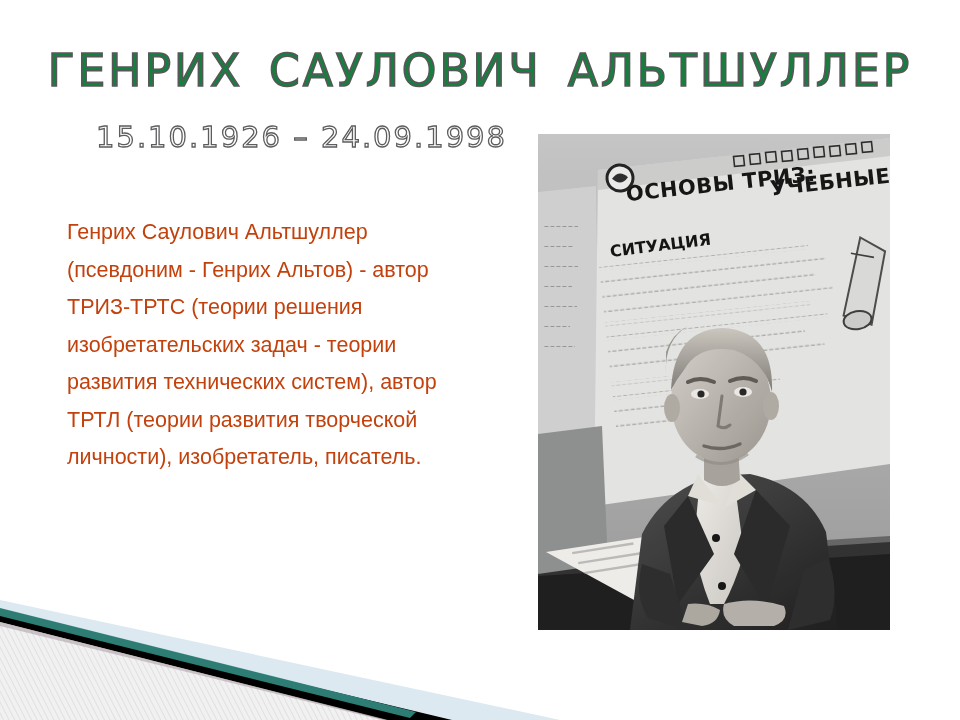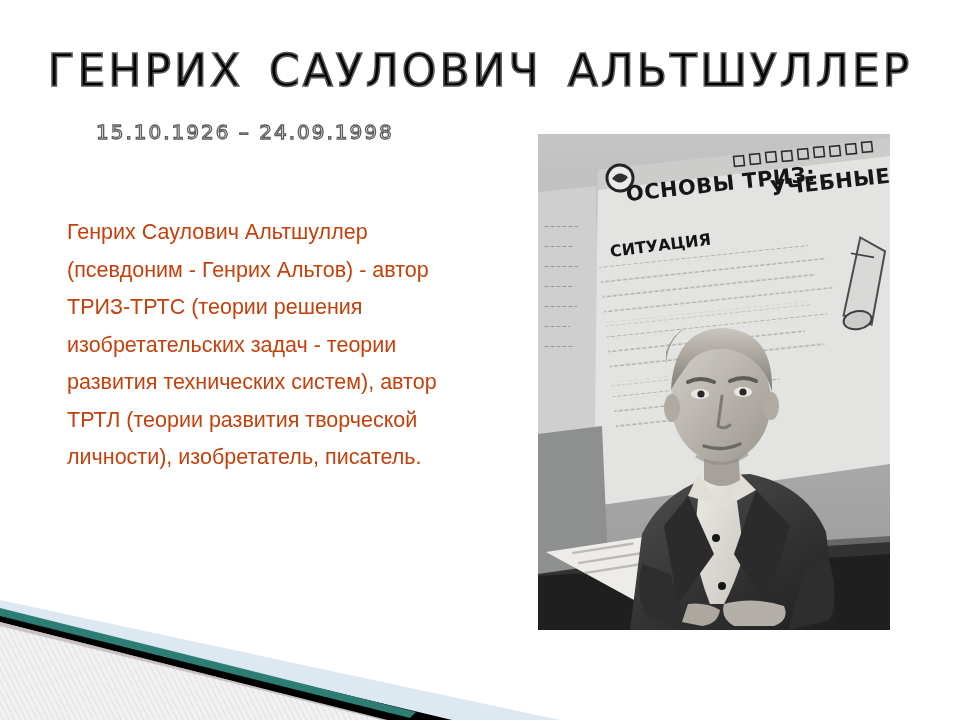--- a/index.html
+++ b/index.html
@@ -18,33 +18,33 @@
   
   .title{
     position:absolute;
     left:0;top:44px;width:960px;
     text-align:center;
     font-family:"DejaVu Sans", sans-serif;
     font-size:44px;
     font-weight:400;
     letter-spacing:3px;
     line-height:54px;
-    color:#000000;
+    color:#15803d;
     -webkit-text-stroke:1.6px #57575a;
     text-shadow:
        0 0 0 #57575a;
     white-space:nowrap;
   }
   .title .sp{display:inline-block;width:26px;}
 
   .subtitle{
     position:absolute;
     left:96px;top:120px;
     font-family:"DejaVu Sans", sans-serif;
-    font-size:20px;
+    font-size:29px;
     font-weight:400;
     letter-spacing:2px;
     color:#ffffff;
     -webkit-text-stroke:1.3px #5d5d60;
     white-space:nowrap;
   }
 
   
   .body-text{
     position:absolute;

